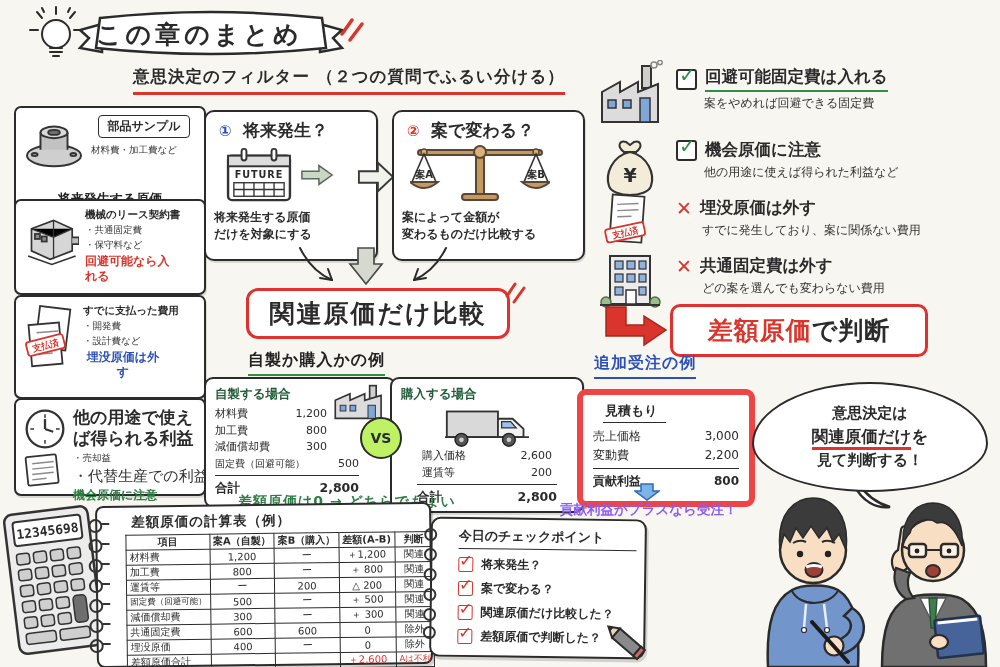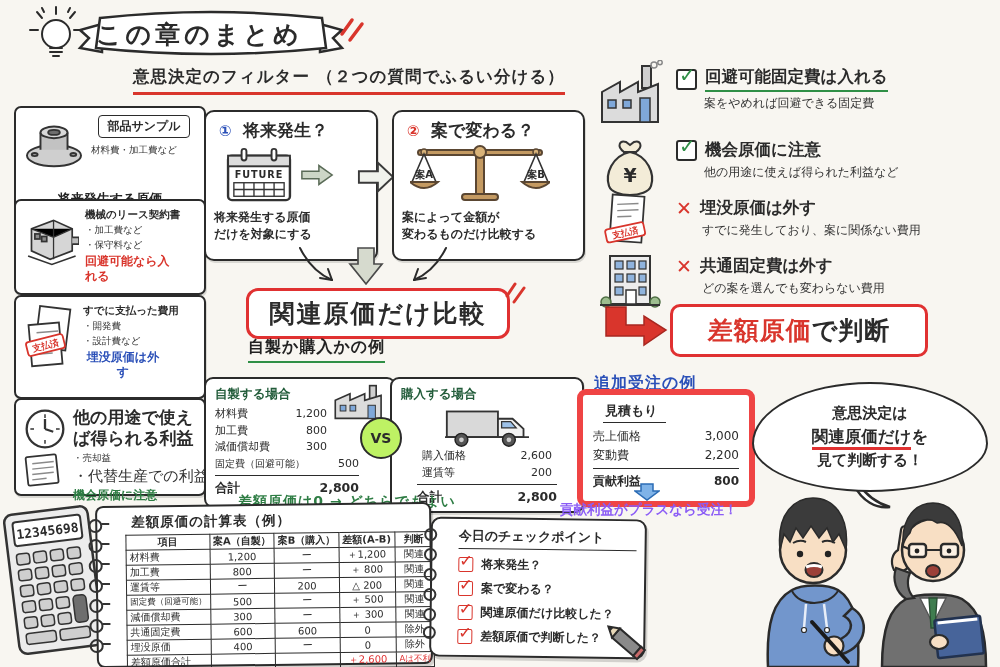--- a/index.html
+++ b/index.html
@@ -137,21 +137,21 @@
         <path d="M10 24 L36 14 L58 24 L58 50 L32 60 L10 50 Z" fill="#d6d6d6"></path>
         <path d="M36 14 L36 38 M10 24 L36 34 L58 24 M36 34 L36 60" stroke-width="1.5"></path>
         <rect x="14" y="30" width="6" height="6" fill="#8a8a8a"></rect>
         <rect x="22" y="33" width="6" height="6" fill="#8a8a8a"></rect>
         <path d="M58 34 h8 v8 h-8" fill="#bdbdbd"></path>
         <path d="M6 56 L34 66 L62 56" fill="none"></path>
       </g>
     </svg>
     <div class="cbody">
       <span class="ctitle" style="font-size:10.5px">機械のリース契約書</span>
-      <span class="cline">・加工費など</span>
+      <span class="cline">・共通固定費</span>
       <span class="cline">・保守料など</span>
       <span class="cnote red" style="width:86px">回避可能なら入れる</span>
     </div>
   </div>
 
   <div class="card" style="top:295px;height:86px">
     <svg width="54" height="70" viewBox="0 0 60 78">
       <g stroke="#333" stroke-width="2" fill="#fff">
         <rect x="16" y="4" width="34" height="46" transform="rotate(7 33 27)"></rect>
         <rect x="8" y="22" width="34" height="46" transform="rotate(-5 25 45)"></rect>
@@ -348,21 +348,21 @@
   </div>
 
   <svg class="abs" style="left:598px;top:305px" width="70" height="46" viewBox="0 0 70 46">
     <path d="M8 2 H28 V20 H46 V11 L68 25 L46 40 V31 H8 Z" fill="#d9352c" stroke="#a82720" stroke-width="1.5"></path>
   </svg>
   <div class="concl-box" style="left:670px;top:304px;width:252px;height:47px">
     <span class="hl">差額原価</span>
     <span>で判断</span>
   </div>
 
-  <div class="abs sec-title green" style="left:248px;top:337px">自製か購入かの例</div>
+  <div class="abs sec-title green" style="left:248px;top:350px">自製か購入かの例</div>
 
   <div class="cost-box" style="left:204px;top:377px;width:170px;height:113px">
     <svg class="abs" style="right:6px;top:5px" width="58" height="36" viewBox="0 0 70 44">
       <rect x="48" y="2" width="8" height="16" fill="#cfcfcf" stroke="#333" stroke-width="2"></rect>
       <path d="M6 42 V20 L24 12 V20 L42 12 V20 L62 14 V42 Z" fill="#dcdcdc" stroke="#333" stroke-width="2"></path>
       <rect x="12" y="26" width="7" height="7" fill="#7fa8d9" stroke="#333" stroke-width="1.2"></rect>
       <rect x="24" y="26" width="7" height="7" fill="#7fa8d9" stroke="#333" stroke-width="1.2"></rect>
       <rect x="46" y="26" width="9" height="16" fill="#7fa8d9" stroke="#333" stroke-width="1.2"></rect>
     </svg>
     <div class="btitle">自製する場合</div>
@@ -411,21 +411,21 @@
         <span>200</span>
       </div>
     <div class="crow total" style="width:140px;margin:3px auto 0">
         <span class="lbl">合計</span>
         <span>2,800</span>
       </div>
   </div>
 
   <div class="abs green-note" style="left:238px;top:493px">差額原価は0 → どちらでもよい</div>
 
-  <div class="abs sec-title blue" style="left:594px;top:373px">追加受注の例</div>
+  <div class="abs sec-title blue" style="left:594px;top:353px">追加受注の例</div>
 
   <div class="est-box" style="left:577px;top:389px;width:146px;height:92px">
     <span class="btitle" style="margin-left:10px">見積もり</span>
     <div class="erow">
         <span>売上価格</span>
         <span>3,000</span>
       </div>
     <div class="erow">
         <span>変動費</span>
         <span>2,200</span>

